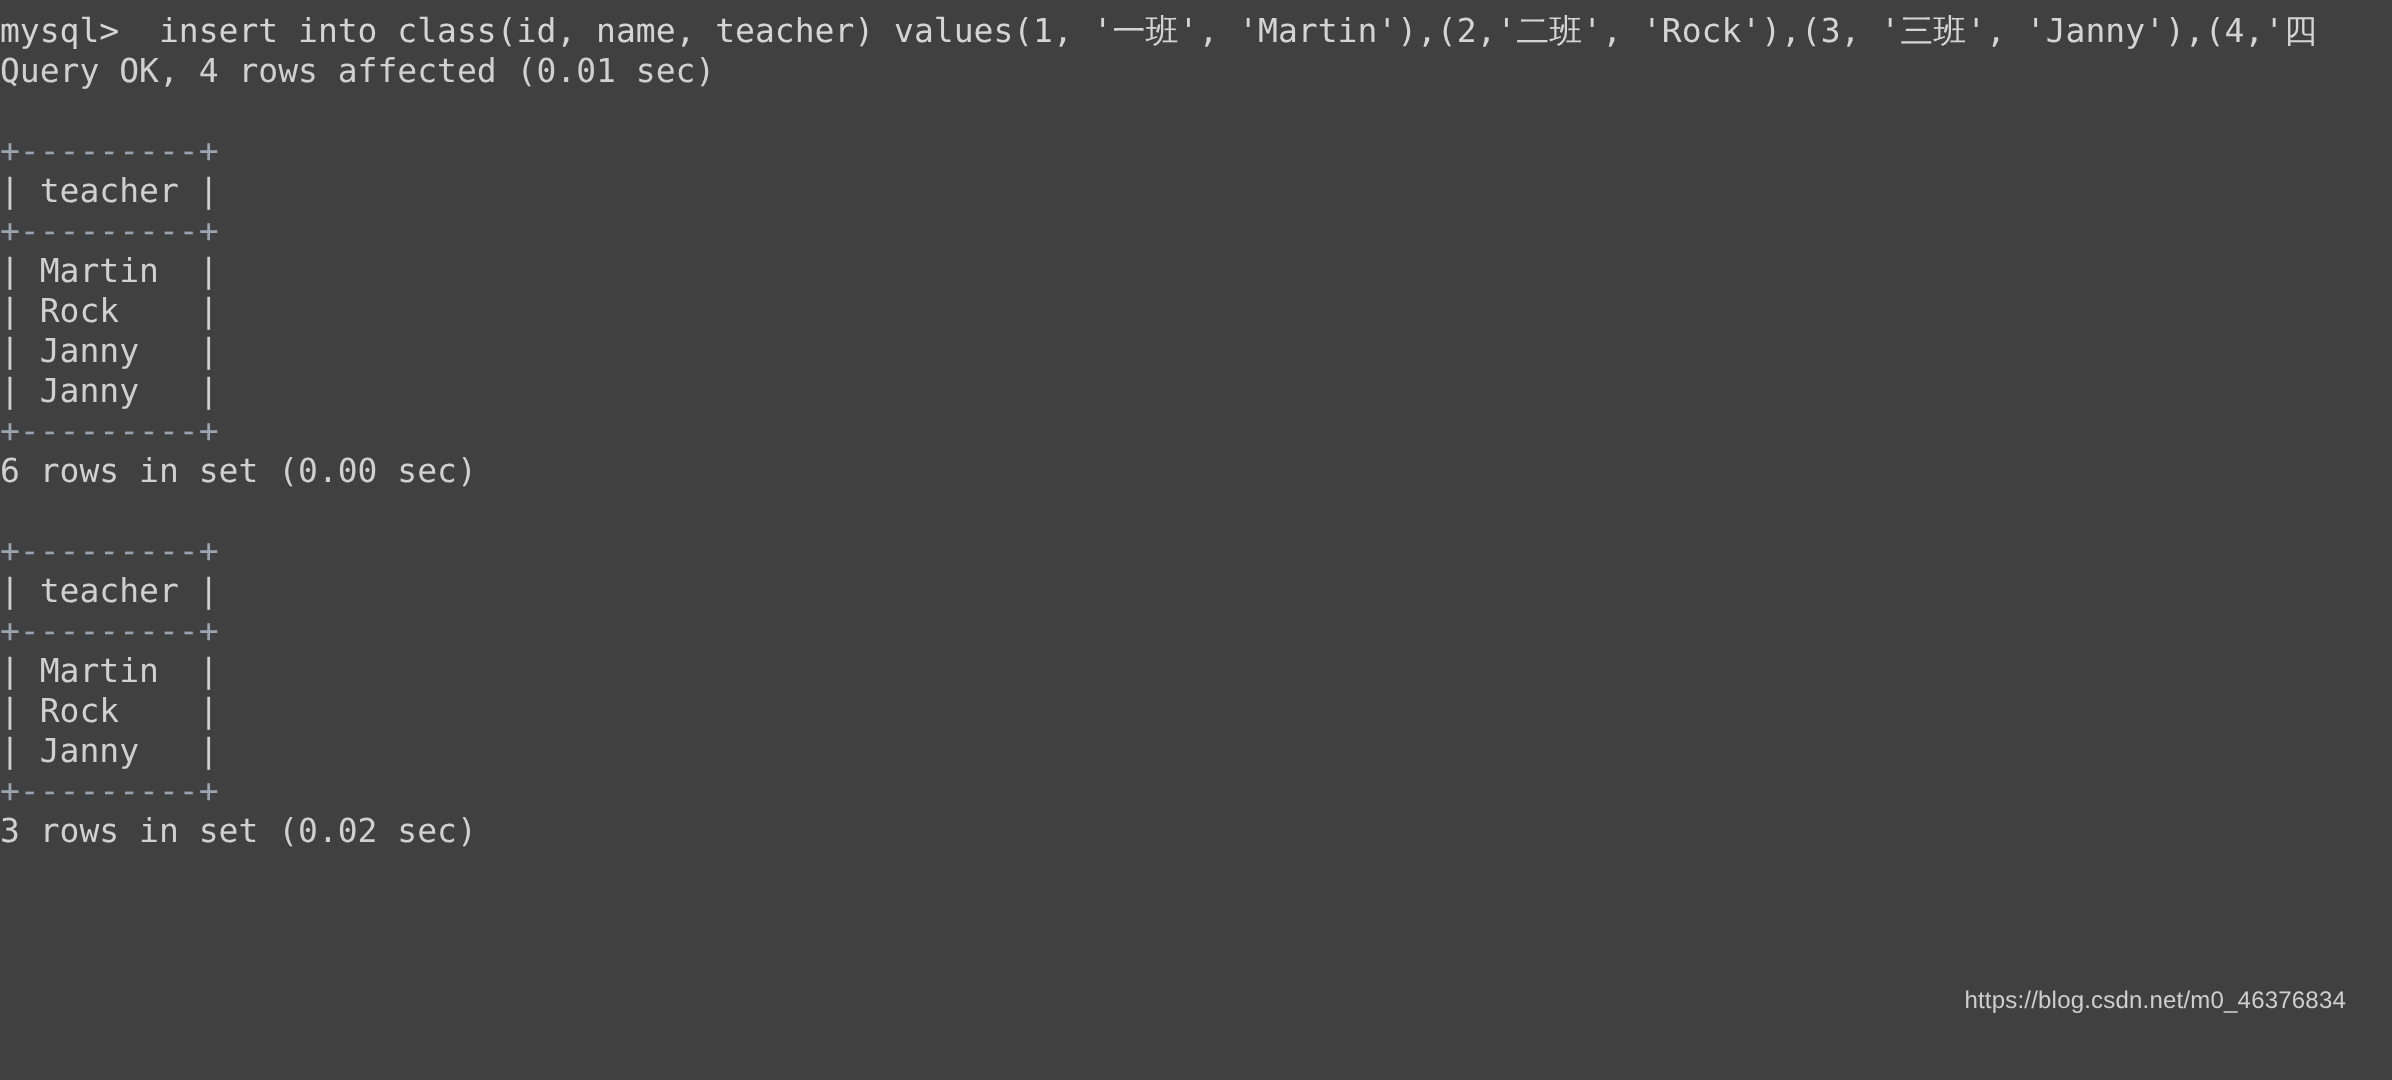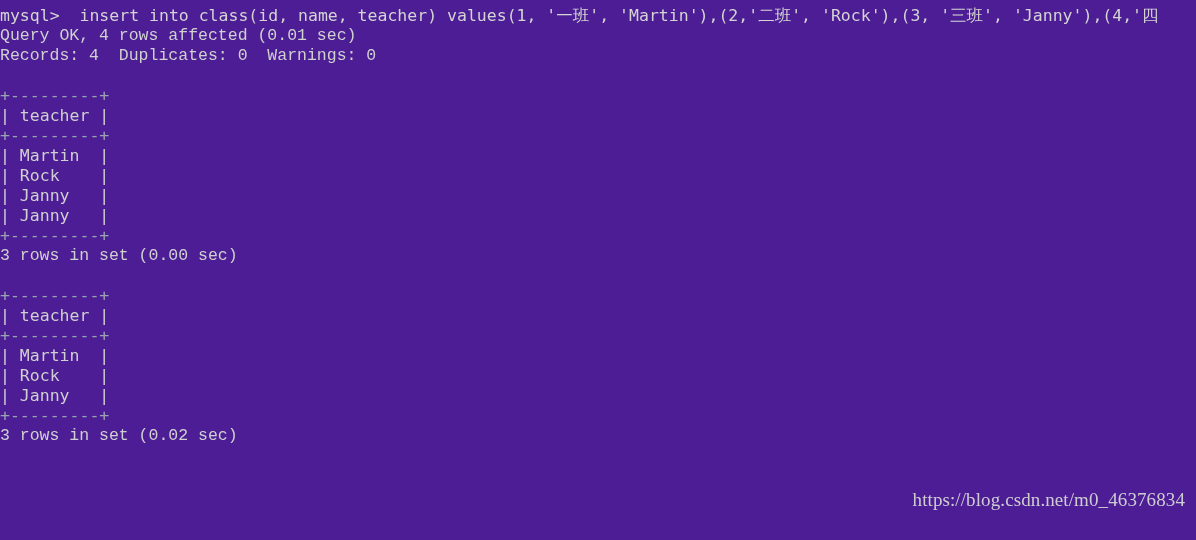--- a/index.html
+++ b/index.html
@@ -5,21 +5,21 @@
 <style>
   html, body {
     margin: 0;
     padding: 0;
     background: #0c0c0c;
   }
   #terminal {
     position: relative;
     width: 1196px;
     height: 540px;
-    background: #4c1d95;
+    background: #404040;
     overflow: hidden;
     font-family: "DejaVu Sans Mono", "Liberation Mono", monospace;
     font-size: 16.5px;
     line-height: 20px;
     color: #cfcfcf;
     box-sizing: border-box;
   }
   #console {
     position: absolute;
     left: 0;
@@ -41,28 +41,27 @@
     color: #9aa4b0;
   }
   .line.rowline {
     color: #d0d0d0;
   }
   .line.prompt {
     color: #d4d4d4;
   }
   .line.info {
     color: #d0d0d0;
-    font-family: Liberation Mono, monospace;
   }
   #watermark {
     position: absolute;
-    right: 11px;
+    right: 23px;
     bottom: 10px;
-    font-family: Liberation Serif, serif;
-    font-size: 19px;
+    font-family: Liberation Sans, sans-serif;
+    font-size: 12px;
     color: #d6d6d6;
     letter-spacing: 0.1px;
     white-space: pre;
     opacity: 0.95;
   }
   #cutoff {
     position: absolute;
     left: 0;
     bottom: 0;
     height: 7px;
@@ -76,31 +75,30 @@
   }
 </style>
 </head>
 <body>
 
 <div id="terminal">
 
   <div id="console">
       <div class="line prompt">mysql&gt;  insert into class(id, name, teacher) values(1, '一班', 'Martin'),(2,'二班', 'Rock'),(3, '三班', 'Janny'),(4,'四</div>
       <div class="line info">Query OK, 4 rows affected (0.01 sec)</div>
-      <div class="line info">Records: 4  Duplicates: 0  Warnings: 0</div>
       <div class="line blank"> </div>
       <div class="line rule">+---------+</div>
       <div class="line rowline">| teacher |</div>
       <div class="line rule">+---------+</div>
       <div class="line rowline">| Martin  |</div>
       <div class="line rowline">| Rock    |</div>
       <div class="line rowline">| Janny   |</div>
       <div class="line rowline">| Janny   |</div>
       <div class="line rule">+---------+</div>
-      <div class="line info">3 rows in set (0.00 sec)</div>
+      <div class="line info">6 rows in set (0.00 sec)</div>
       <div class="line blank"> </div>
       <div class="line rule">+---------+</div>
       <div class="line rowline">| teacher |</div>
       <div class="line rule">+---------+</div>
       <div class="line rowline">| Martin  |</div>
       <div class="line rowline">| Rock    |</div>
       <div class="line rowline">| Janny   |</div>
       <div class="line rule">+---------+</div>
       <div class="line info">3 rows in set (0.02 sec)</div>
       <div class="line blank"> </div>

